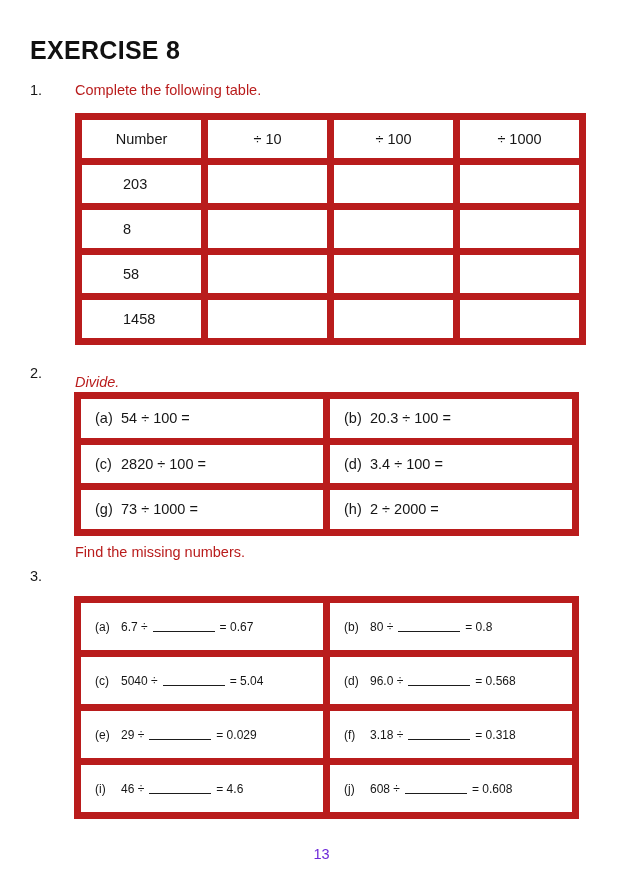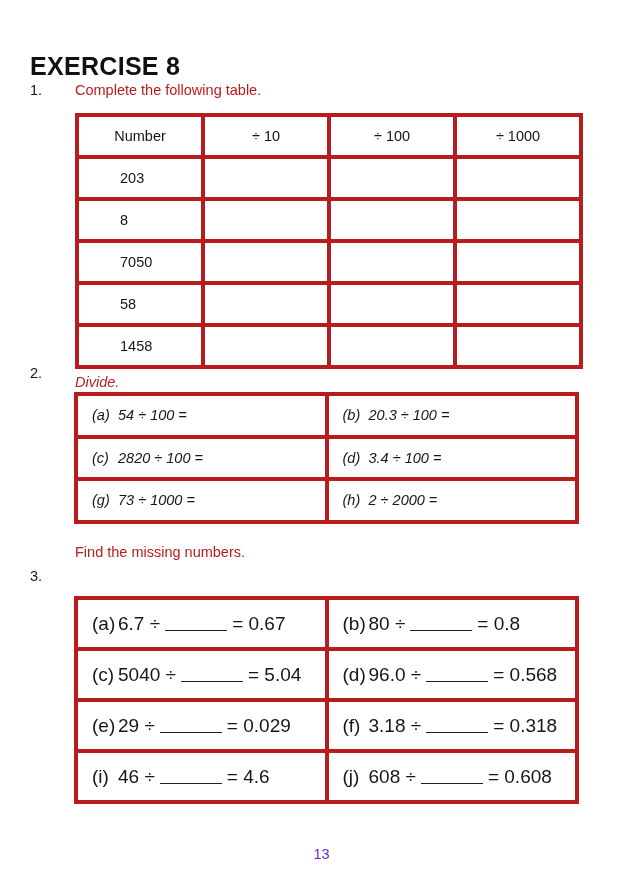--- a/index.html
+++ b/index.html
@@ -24,21 +24,20 @@
 
   
   .exercise-title {
     position: absolute;
     left: 30px;
     top: 36px;
     font-size: 25px;
     font-weight: bold;
     letter-spacing: 0.3px;
     color: #111111;
-    margin-top: 16px;
   }
 
   
   .q-num {
     position: absolute;
     font-size: 14.5px;
     color: #161616;
   }
   .q-text {
     position: absolute;
@@ -47,21 +46,21 @@
   }
 
   
   .tbl {
     position: absolute;
     border-collapse: collapse;
     table-layout: fixed;
     background: #ffffff;
   }
   .tbl td, .tbl th {
-    border: 4px solid #b91c1c;
+    border: 7px solid #b91c1c;
     padding: 0;
     font-weight: normal;
     font-size: 14.5px;
     color: #161616;
     vertical-align: middle;
   }
 
   
   #table-1 {
     left: 75px;
@@ -90,35 +89,34 @@
     top: 392px;
     width: 505px;
   }
   #table-2 td {
     height: 38.5px;
     width: 50%;
     padding-left: 14px;
     text-align: left;
     font-size: 14.5px;
     white-space: nowrap;
-    font-style: italic;
   }
 
   
   #table-3 {
     left: 74px;
     top: 596px;
     width: 505px;
   }
   #table-3 td {
     height: 47px;
     width: 50%;
     padding-left: 14px;
     text-align: left;
-    font-size: 19px;
+    font-size: 12px;
     white-space: nowrap;
   }
 
   .item-label {
     display: inline-block;
     min-width: 26px;
   }
   .item-body {
     display: inline;
   }
@@ -173,26 +171,20 @@
         <td class="blankcell"></td>
         <td class="blankcell"></td>
       </tr>
       <tr>
         <td class="numcell">8</td>
         <td class="blankcell"></td>
         <td class="blankcell"></td>
         <td class="blankcell"></td>
       </tr>
       <tr>
-        <td class="numcell">7050</td>
-        <td class="blankcell"></td>
-        <td class="blankcell"></td>
-        <td class="blankcell"></td>
-      </tr>
-      <tr>
         <td class="numcell">58</td>
         <td class="blankcell"></td>
         <td class="blankcell"></td>
         <td class="blankcell"></td>
       </tr>
       <tr>
         <td class="numcell">1458</td>
         <td class="blankcell"></td>
         <td class="blankcell"></td>
         <td class="blankcell"></td>

